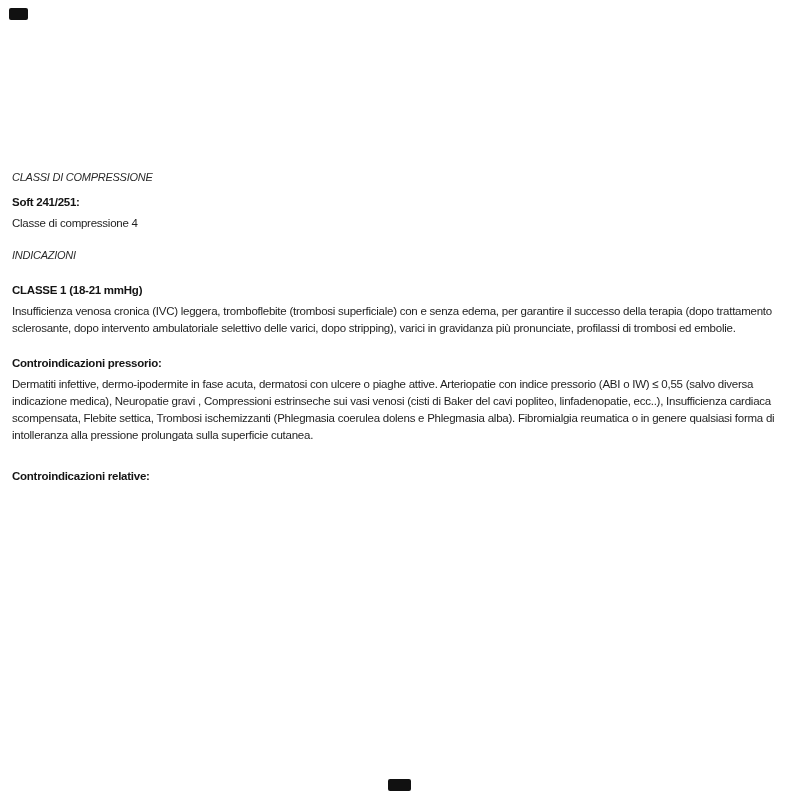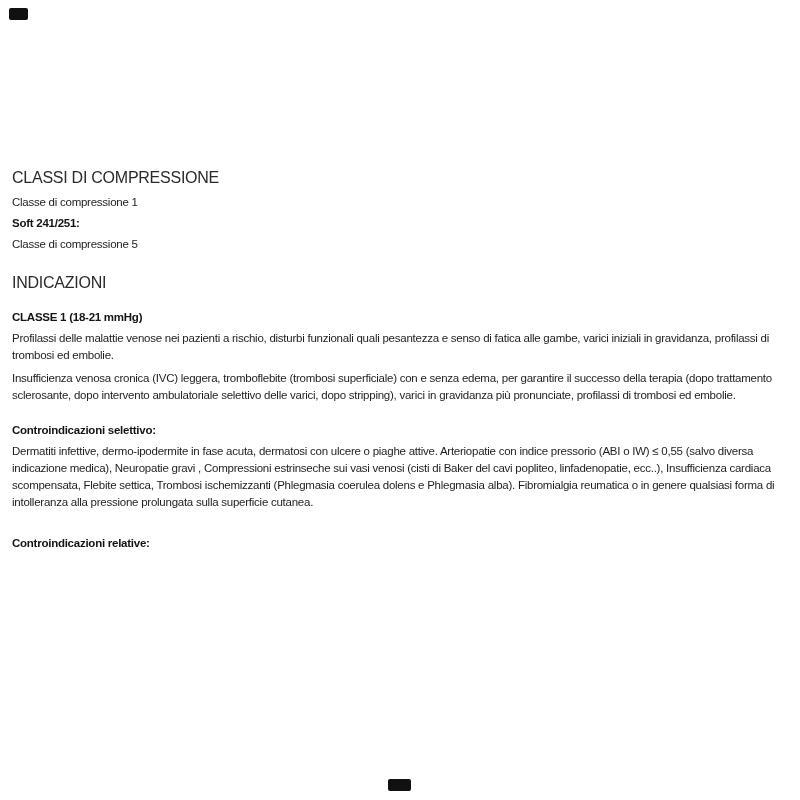--- a/index.html
+++ b/index.html
@@ -27,57 +27,56 @@
   .content {
     position: absolute;
     top: 169px;
     left: 12px;
     width: 776px;
     font-size: 11.5px;
     line-height: 17px;
     letter-spacing: -0.25px;
   }
   .sec-heading {
+    font-style: italic;
     font-weight: 400;
-    font-size: 16px;
+    font-size: 11px;
     color: #2a2a2a;
     margin: 0 0 8px 0;
   }
-  .sec-heading.spaced { margin-top: 21px; }
+  .sec-heading.spaced { margin-top: 15px; }
   .bold-label {
     font-weight: 700;
     color: #141414;
     margin: 0 0 4px 0;
   }
   .plain-line { margin: 0 0 4px 0; }
   .body-para  { margin: 0 0 6px 0; }
   .class-title { margin-top: 18px; }
 </style>
 </head>
 <body>
 
 <span class="marker marker-top"></span>
 
 <main class="content">
 
   <h2 class="sec-heading">CLASSI DI COMPRESSIONE</h2>
 
-  <p class="plain-line">Classe di compressione 1</p>
 
   <p class="bold-label">Soft 241/251:</p>
-  <p class="plain-line">Classe di compressione 5</p>
+  <p class="plain-line">Classe di compressione 4</p>
 
   <h2 class="sec-heading spaced">INDICAZIONI</h2>
 
   <p class="bold-label class-title">CLASSE 1 (18-21 mmHg)</p>
-  <p class="body-para">Profilassi delle malattie venose nei pazienti a rischio, disturbi funzionali quali pesantezza e senso di fatica alle gambe, varici iniziali in gravidanza, profilassi di trombosi ed embolie.</p>
 
   <p class="body-para">Insufficienza venosa cronica (IVC) leggera, tromboflebite (trombosi superficiale) con e senza edema, per garantire il successo della terapia (dopo trattamento sclerosante, dopo intervento ambulatoriale selettivo delle varici, dopo stripping), varici in gravidanza più pronunciate, profilassi di trombosi ed embolie.</p>
 
 
-  <p class="bold-label class-title">Controindicazioni selettivo:</p>
+  <p class="bold-label class-title">Controindicazioni pressorio:</p>
   <p class="body-para">Dermatiti infettive, dermo-ipodermite in fase acuta, dermatosi con ulcere o piaghe attive. Arteriopatie con indice pressorio (ABI o IW) ≤ 0,55 (salvo diversa indicazione medica), Neuropatie gravi , Compressioni estrinseche sui vasi venosi (cisti di Baker del cavi popliteo, linfadenopatie, ecc..), Insufficienza cardiaca scompensata, Flebite settica, Trombosi ischemizzanti (Phlegmasia coerulea dolens e Phlegmasia alba). Fibromialgia reumatica o in genere qualsiasi forma di intolleranza alla pressione prolungata sulla superficie cutanea.</p>
 
   <p class="bold-label class-title" style="margin-top:24px;">Controindicazioni relative:</p>
 
 </main>
 
 <span class="marker marker-bottom"></span>
 
 </body></html>

